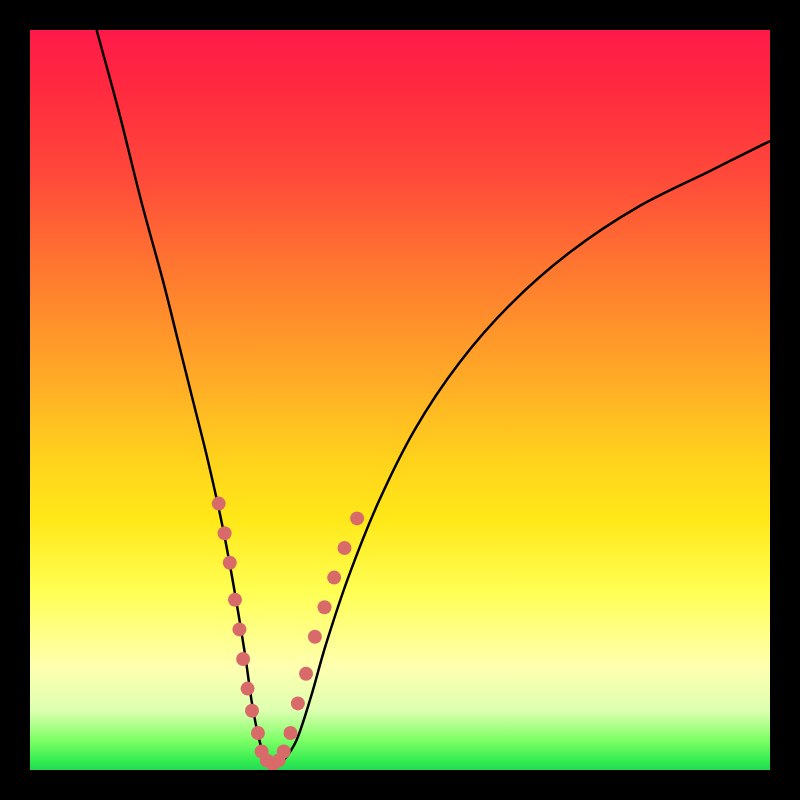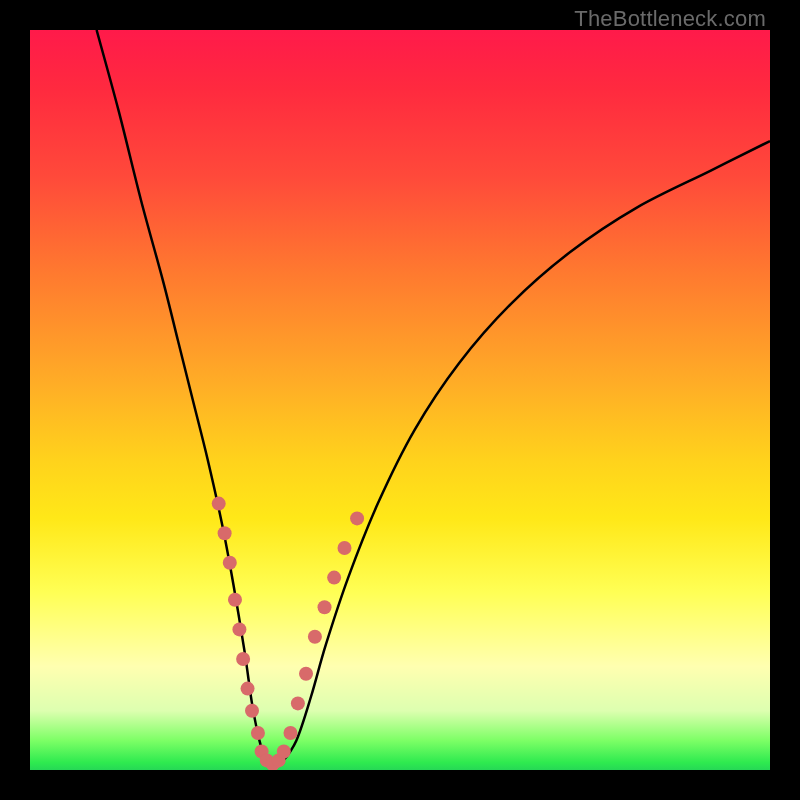--- a/index.html
+++ b/index.html
@@ -54,21 +54,20 @@
   }
   .marker {
     fill: #d86a6a;
     stroke: none;
   }
 </style>
 </head>
 <body>
 
 <div class="frame">
-  <div class="attribution">TheBottleneck.com</div>
   <div class="plot">
     <svg class="curve" viewBox="0 0 740 740">
       <path id="curve-path" d="M 66.6 0 C 70.3 13.566666666666663, 81.39999999999999 53.03333333333332, 88.8 81.39999999999998 C 96.2 109.76666666666664, 103.6 141.83333333333326, 111 170.19999999999993 C 118.4 198.5666666666666, 127.03333333333332 228.16666666666663, 133.2 251.59999999999997 C 139.36666666666665 275.0333333333333, 143.06666666666666 291.06666666666666, 148 310.8 C 152.93333333333334 330.53333333333336, 157.86666666666667 350.26666666666665, 162.8 370 C 167.73333333333335 389.73333333333335, 172.66666666666666 408.23333333333335, 177.6 429.2 C 182.53333333333333 450.16666666666663, 188.08333333333334 474.83333333333326, 192.4 495.79999999999995 C 196.71666666666667 516.7666666666667, 199.80000000000004 534.0333333333333, 203.50000000000003 555 C 207.20000000000002 575.9666666666667, 211.51666666666665 601.8666666666667, 214.6 621.6 C 217.68333333333334 641.3333333333334, 219.53333333333333 658.6, 222 673.4 C 224.46666666666667 688.1999999999999, 226.93333333333334 700.5333333333333, 229.4 710.4 C 231.86666666666667 720.2666666666667, 234.33333333333334 728.2833333333333, 236.8 732.6 C 239.26666666666668 736.9166666666667, 241.73333333333335 736.3, 244.20000000000002 736.3 C 246.66666666666669 736.3, 247.90000000000003 736.9166666666667, 251.60000000000002 732.6 C 255.3 728.2833333333333, 261.46666666666664 721.5, 266.4 710.4 C 271.3333333333333 699.3, 276.26666666666665 682.0333333333333, 281.2 666 C 286.1333333333333 649.9666666666667, 289.8333333333333 633.9333333333334, 296 614.2 C 302.1666666666667 594.4666666666667, 309.56666666666666 571.0333333333333, 318.2 547.6 C 326.8333333333333 524.1666666666667, 336.69999999999993 498.2666666666667, 347.79999999999995 473.6 C 358.9 448.93333333333334, 371.23333333333335 423.0333333333333, 384.8 399.59999999999997 C 398.3666666666667 376.16666666666663, 413.16666666666663 353.9666666666666, 429.2 332.99999999999994 C 445.23333333333335 312.0333333333333, 462.5 292.3, 481 273.8 C 499.5 255.3, 519.2333333333332 238.03333333333333, 540.1999999999999 222 C 561.1666666666666 205.96666666666667, 583.3666666666666 191.1666666666667, 606.8 177.60000000000002 C 630.2333333333333 164.03333333333333, 658.6 151.6999999999999, 680.8000000000001 140.5999999999999 C 703.0000000000001 129.49999999999991, 730.1333333333333 115.93333333333332, 740 111"></path>
       <g id="marker-group">
           <circle cx="188.70000000000002" cy="473.6" r="7" class="marker"></circle>
           <circle cx="194.62" cy="503.2" r="7" class="marker"></circle>
           <circle cx="199.8" cy="532.8" r="7" class="marker"></circle>
           <circle cx="204.98" cy="569.8" r="7" class="marker"></circle>
           <circle cx="209.42000000000002" cy="599.4" r="7" class="marker"></circle>
           <circle cx="213.12000000000003" cy="629" r="7" class="marker"></circle>

